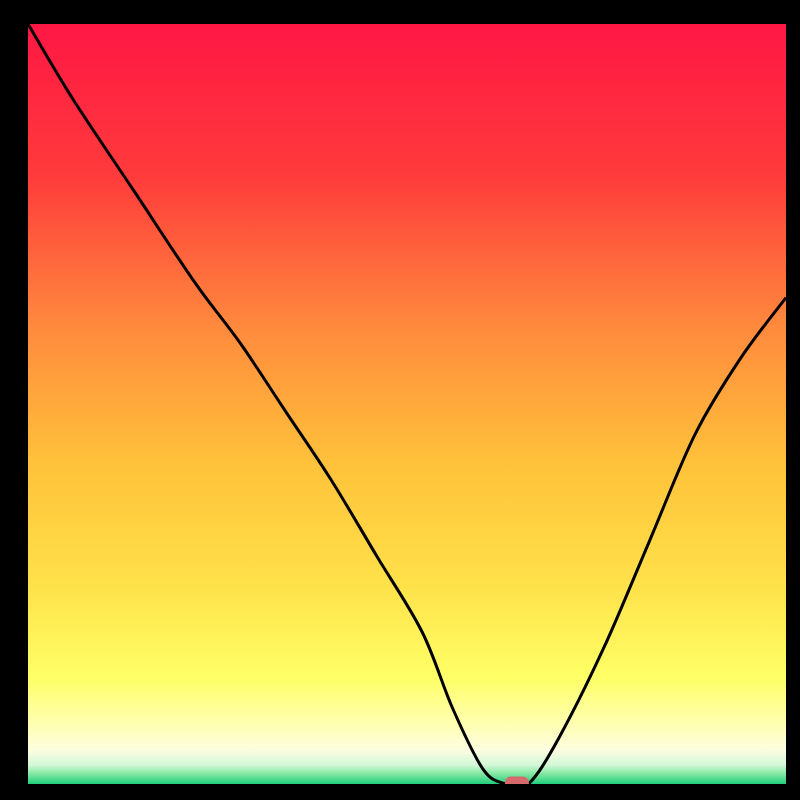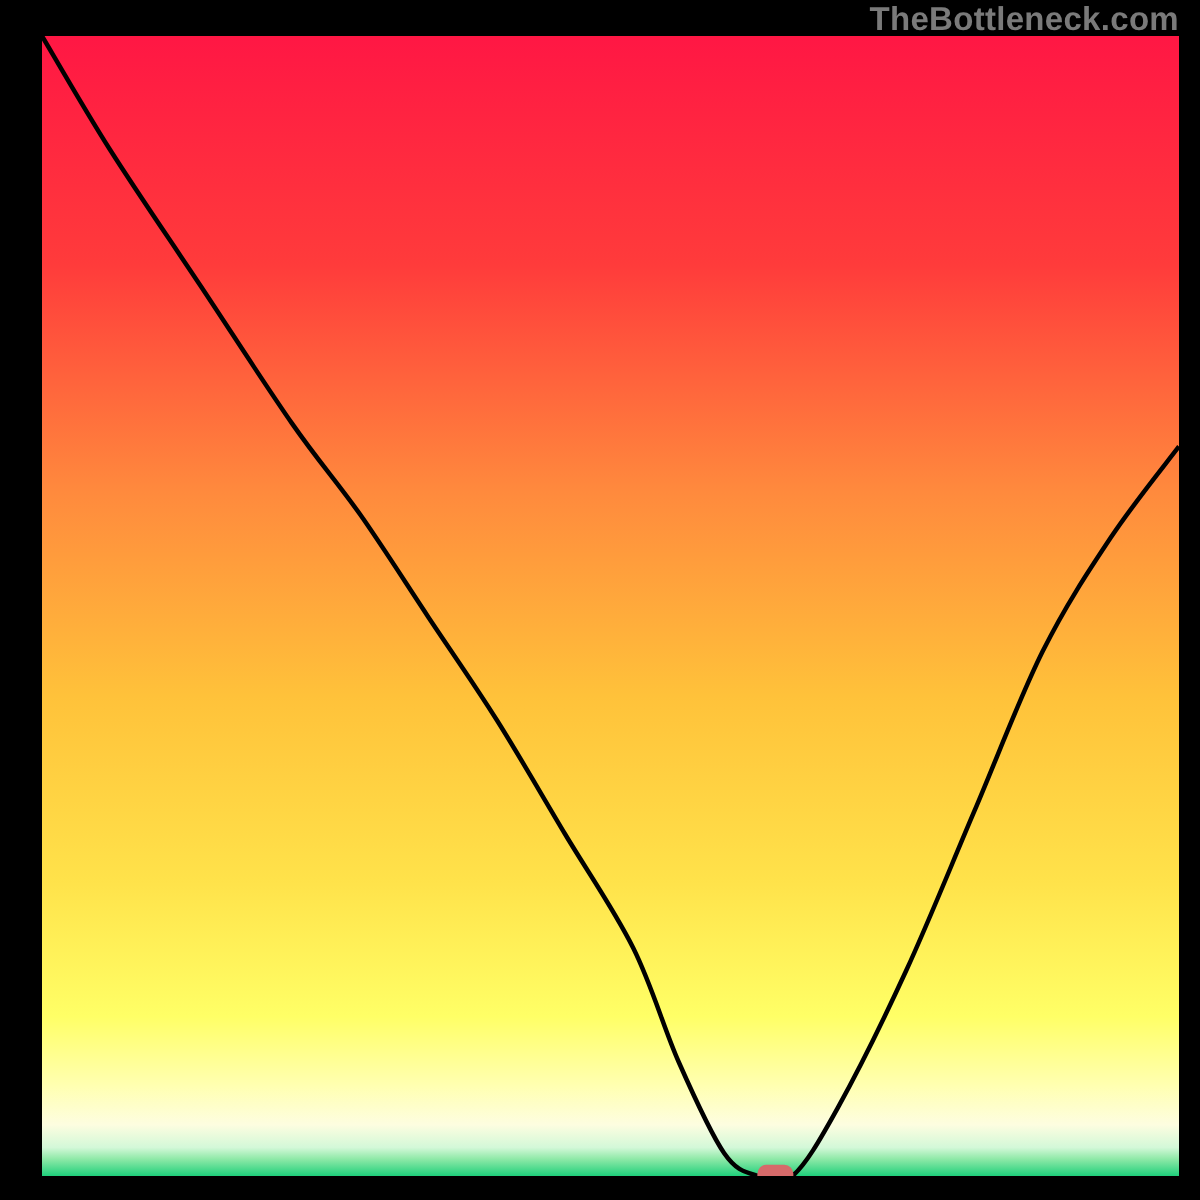--- a/index.html
+++ b/index.html
@@ -29,21 +29,20 @@
   svg {
     position: absolute;
     top: 0;
     left: 0;
   }
 </style>
 </head>
 <body>
 <div class="chart-container">
 
-<div class="watermark">TheBottleneck.com</div>
 
 <svg id="chart-svg" width="800" height="800" viewBox="0 0 800 800">
   <defs>
     <linearGradient id="bg-grad" x1="0" y1="0" x2="0" y2="1">
           <stop offset="0.00%" stop-color="#ff1744"></stop>
           <stop offset="20.00%" stop-color="#ff3b3b"></stop>
           <stop offset="40.00%" stop-color="#ff8a3d"></stop>
           <stop offset="58.00%" stop-color="#ffc23a"></stop>
           <stop offset="74.00%" stop-color="#ffe24a"></stop>
           <stop offset="86.00%" stop-color="#ffff66"></stop>

